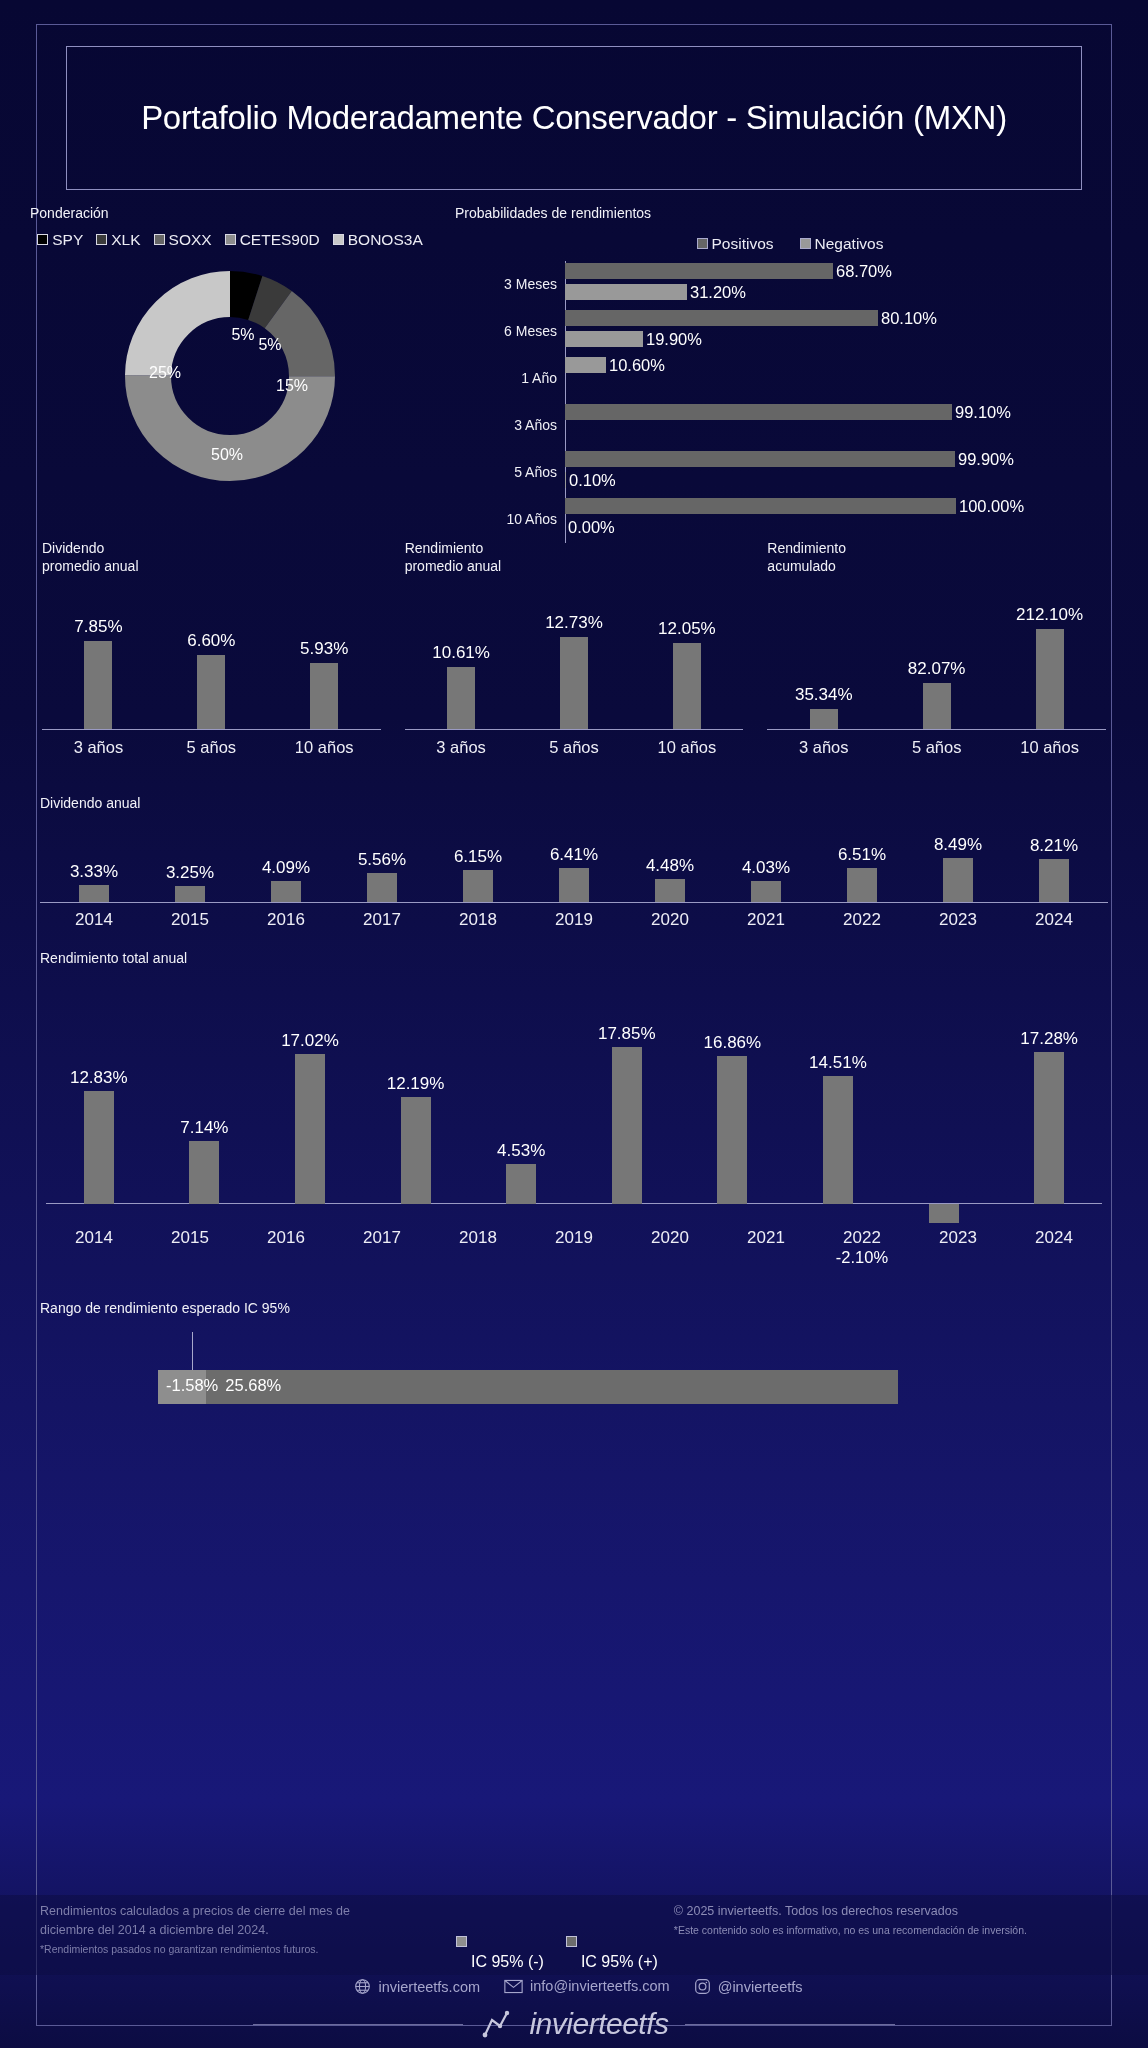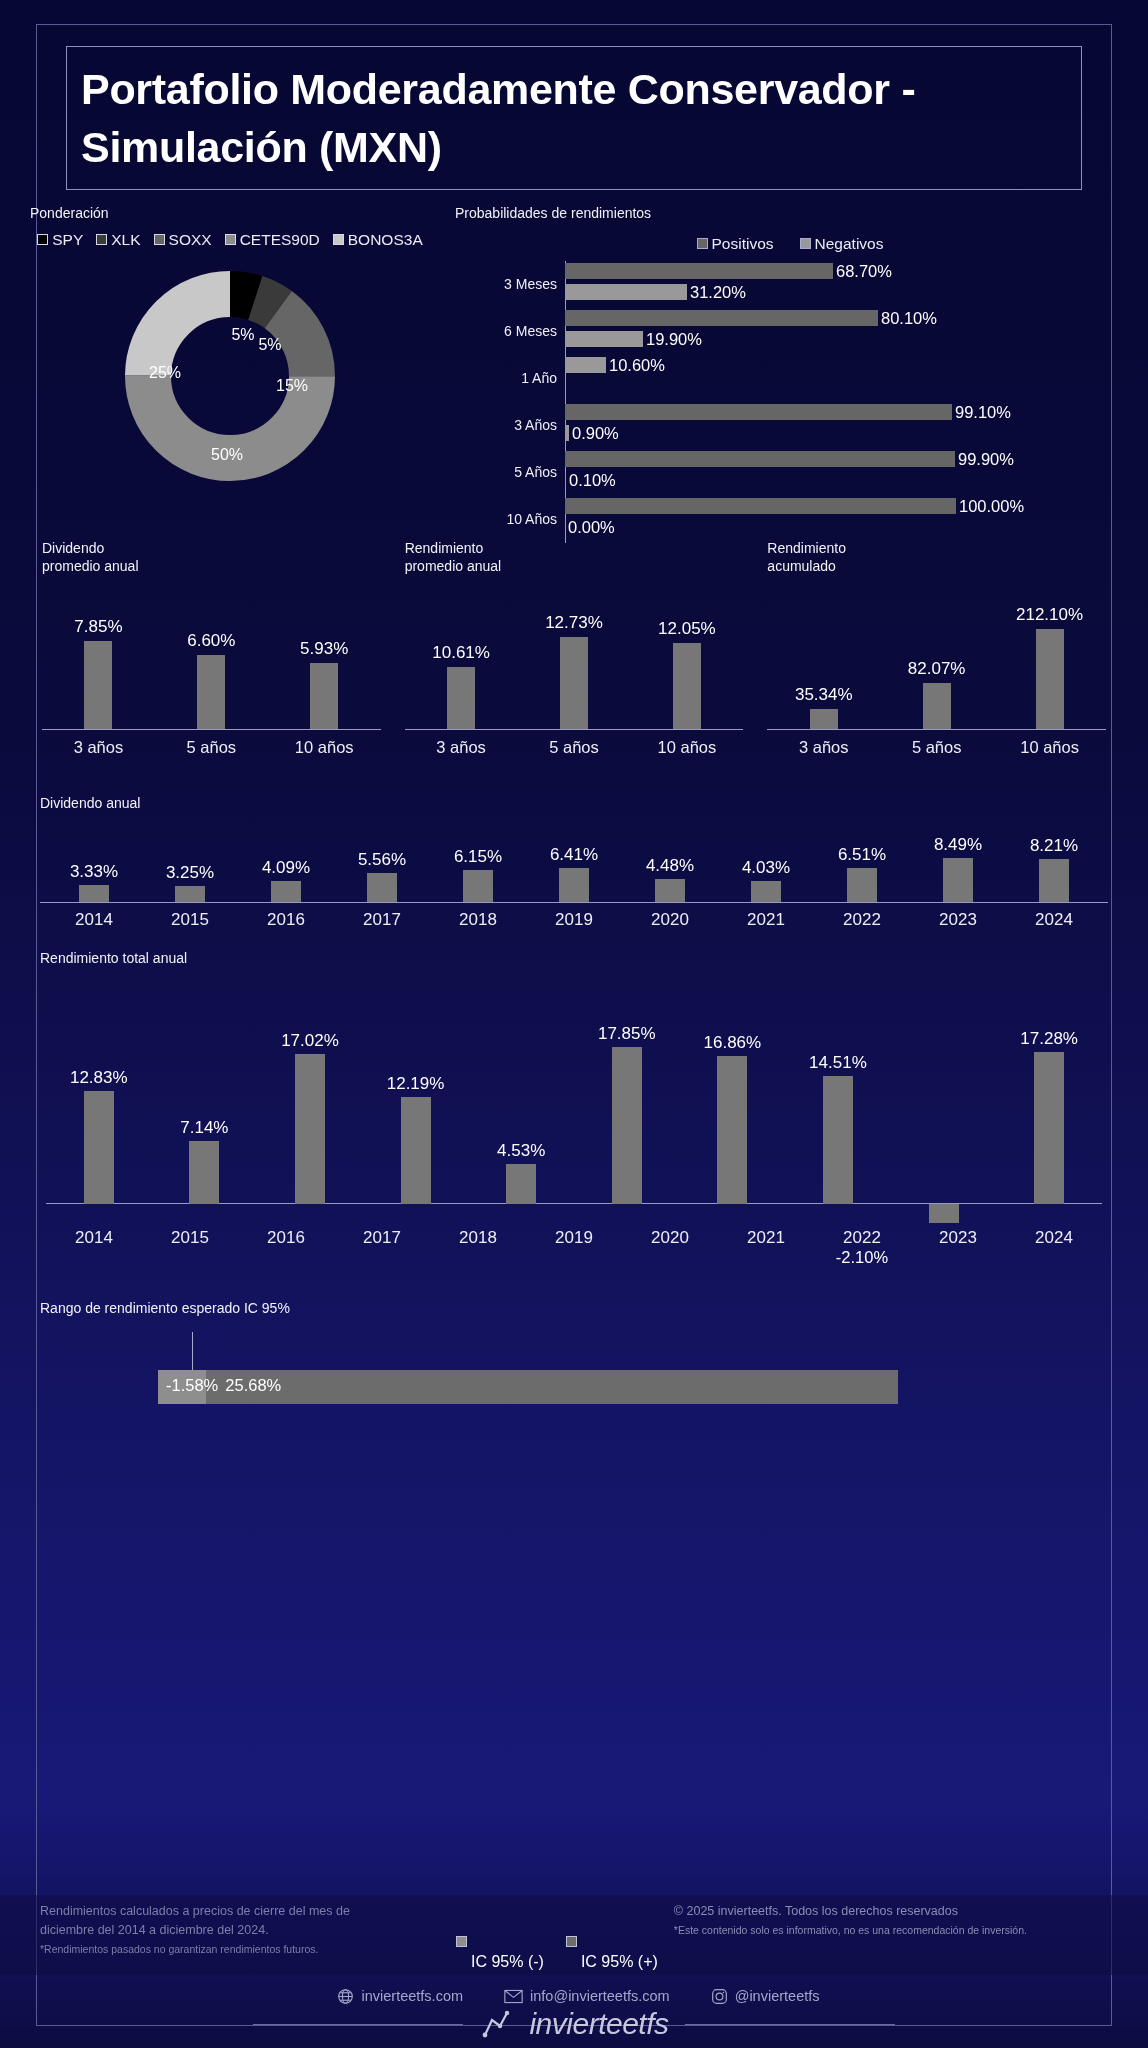--- a/index.html
+++ b/index.html
@@ -21,21 +21,21 @@
     pointer-events: none;
   }
 
   
   .title-box {
     position: absolute; left: 66px; top: 46px; width: 1016px; height: 144px;
     border: 1px solid #8f8fc0;
     display: flex; align-items: center; justify-content: center;
   }
   .title-text {
-    color: #ffffff; font-size: 43px; font-weight: bold; line-height: 1.35;
+    color: #ffffff; font-size: 33px; font-weight: normal; line-height: 1.35;
     text-align: left; letter-spacing: -0.3px; padding: 0 14px;
   }
 
   
   .sec-title {
     color: #f2f2f8; font-size: 14px; text-align: left; font-weight: 400;
     line-height: 1.28;
   }
 
   
@@ -145,21 +145,21 @@
   .foot-left { width: 400px; color: #7e7eaa; font-size: 12.5px; line-height: 1.5; }
   .foot-left .sub { font-size: 10.5px; display: block; margin-top: 2px; }
   .foot-legend { display: flex; align-items: flex-start; gap: 22px; padding-top: 10px; }
   .foot-legend .legend-item .legend-label { color: #ffffff; font-size: 16px; margin-top: 41px; }
   .foot-right { flex: 1; color: #8c8cb6; font-size: 12.5px; line-height: 1.45; text-align: left; }
   .foot-right .small { display: block; font-size: 10.5px; margin-top: 3px; }
 
   
   .contact {
     position: absolute; left: 0; right: 0; top: 1978px; height: 36px;
-    display: flex; align-items: center; justify-content: center; gap: 41px; margin-left: 9px;
+    display: flex; align-items: flex-start; justify-content: center; gap: 24px; margin-left: 9px;
   }
   .contact-item { display: flex; align-items: center; gap: 7px; color: #a6a6cc; font-size: 14.5px; }
   .contact-item svg { display: block; }
 
   
   .brand { position: absolute; left: 0; right: 0; top: 2002px; height: 44px;
     display: flex; align-items: center; justify-content: center; gap: 16px; }
   .brand-line { width: 210px; height: 1px; background: #6b6b9c; }
   .brand-name { color: #c7c7dd; font-size: 30px; font-style: italic; letter-spacing: -0.5px; }
   .brand-mark { display: flex; align-items: center; }
@@ -268,24 +268,20 @@
           <span class="pbar neg" style="width:41px"></span>
           <span class="pbar-val">10.60%</span>
         </div>
       </div>
 
       <div class="prob-group">
         <span class="grp-label">3 Años</span>
         <div class="pbar-line">
           <span class="pbar pos" style="width:387px"></span>
           <span class="pbar-val">99.10%</span>
-        </div>
-        <div class="pbar-line">
-          <span class="pbar neg" style="width:4px"></span>
-          <span class="pbar-val">0.90%</span>
         </div>
       </div>
 
       <div class="prob-group">
         <span class="grp-label">5 Años</span>
         <div class="pbar-line">
           <span class="pbar pos" style="width:390px"></span>
           <span class="pbar-val">99.90%</span>
         </div>
         <div class="pbar-line">

